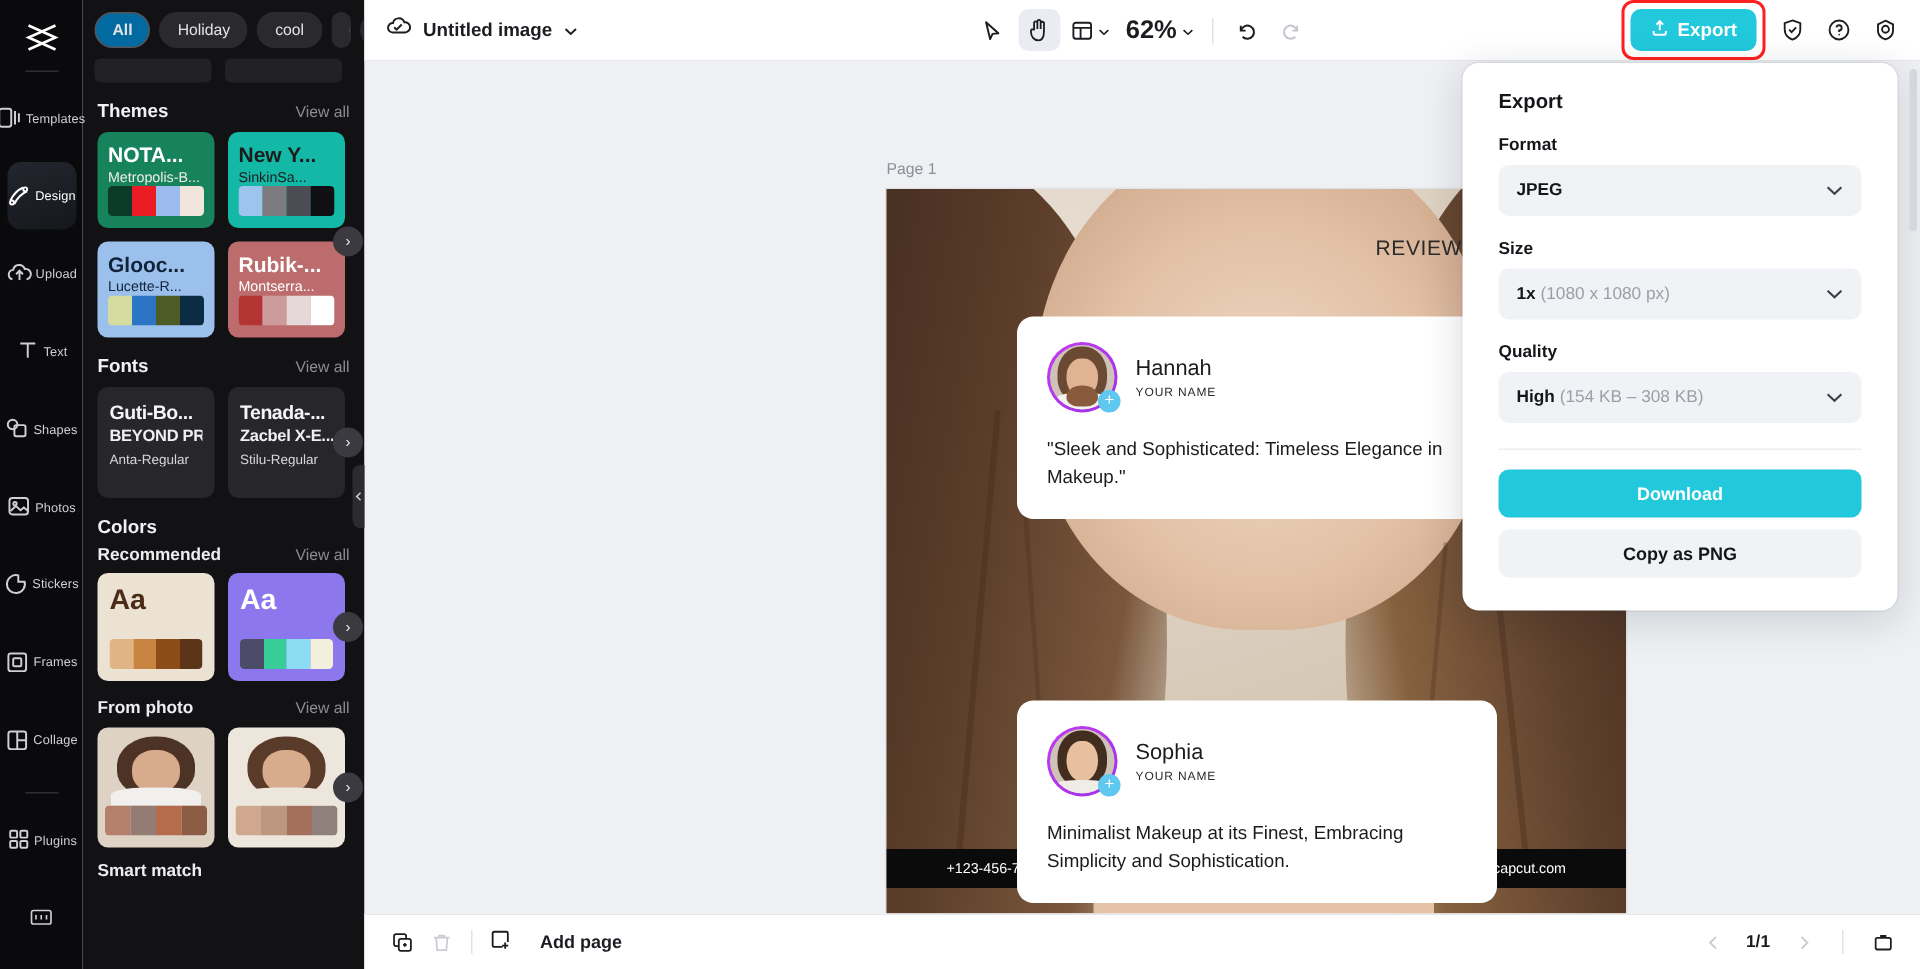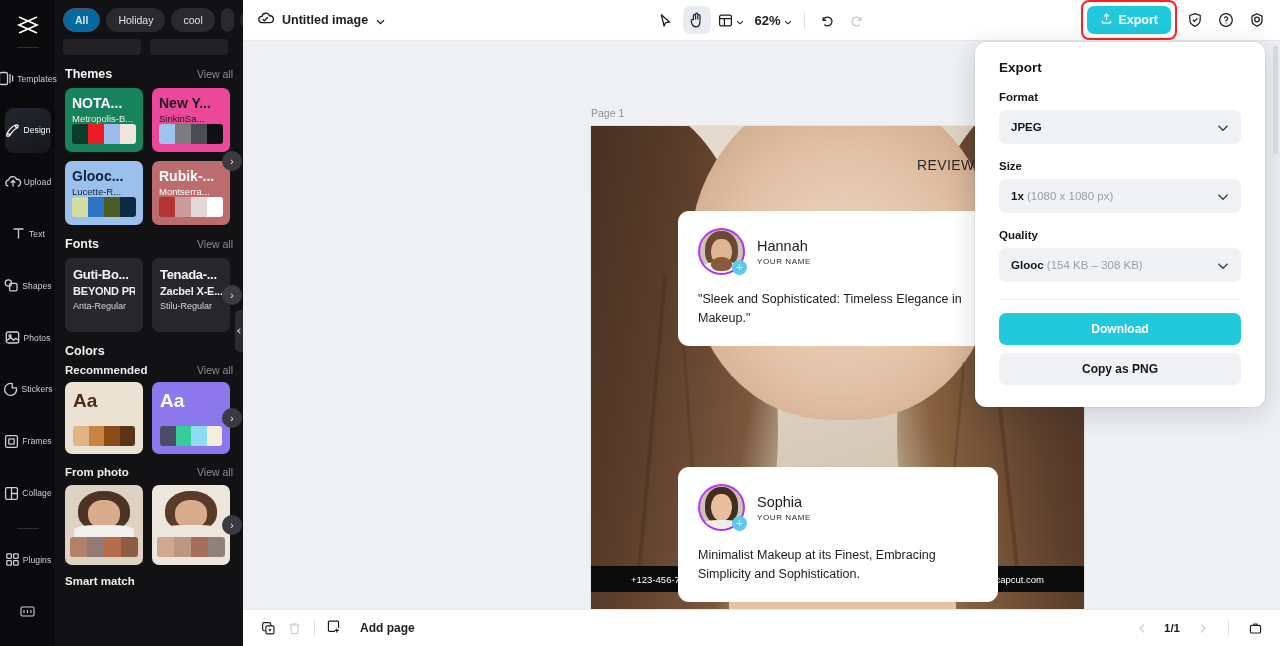--- a/index.html
+++ b/index.html
@@ -106,21 +106,21 @@
   }
   .doc-title { display: flex; align-items: center; gap: 8px; margin-left: 14px; cursor: pointer; }
   .doc-title .nm { font-size: 12.5px; font-weight: 700; color: #1b1d21; }
   .tb-center { position: absolute; left: 50%; transform: translateX(-50%); display: flex; align-items: center; gap: 3px; }
   .tb-btn {
     height: 28px; min-width: 28px; border-radius: 7px; display: flex; align-items: center;
     justify-content: center; cursor: pointer; color: #1b1d21; padding: 0 4px; gap: 3px;
   }
   .tb-btn.on { background: #e9edf2; }
   .tb-btn.dis { color: #c3c6cc; cursor: default; }
-  .zoom-val { font-size: 13px; font-weight: 700; color: #1b1d21; }
+  .zoom-val { font-size: 17px; font-weight: 700; color: #1b1d21; }
   .tb-div { width: 1px; height: 17px; background: #dfe2e6; margin: 0 5px; }
   .tb-right { margin-left: auto; display: flex; align-items: center; gap: 4px; padding-right: 10px; }
   .export-wrap { position: relative; padding: 4px; border: 2px solid #ff2020; border-radius: 8px; }
   .export-btn {
     background: #22c8dc; color: #fff; height: 28px; border-radius: 7px; padding: 0 13px;
     display: flex; align-items: center; gap: 5px; font-size: 12.5px; font-weight: 700; cursor: pointer;
   }
   .icon-btn { width: 27px; height: 27px; border-radius: 7px; display: flex; align-items: center; justify-content: center; cursor: pointer; color: #1b1d21; }
 
   
@@ -358,21 +358,21 @@
       <div class="theme-card" id="tc0" style="background: rgb(23, 131, 92);">
         <div class="tc-t1" style="color: rgb(255, 255, 255);">NOTA...</div>
         <div class="tc-t2" style="color: rgb(240, 236, 228);">Metropolis-B...</div>
         <div class="sw" id="sw0">
             <i style="background: rgb(13, 59, 42);"></i>
             <i style="background: rgb(236, 28, 36);"></i>
             <i style="background: rgb(156, 188, 240);"></i>
             <i style="background: rgb(242, 230, 220);"></i>
           </div>
       </div>
-      <div class="theme-card" id="tc1" style="background: #ec4899;">
+      <div class="theme-card" id="tc1" style="background: #14b8a6;">
         <div class="tc-t1" style="color: rgb(28, 28, 28);">New Y...</div>
         <div class="tc-t2" style="color: rgb(28, 28, 28);">SinkinSa...</div>
         <div class="sw" id="sw1">
             <i style="background: rgb(156, 196, 236);"></i>
             <i style="background: rgb(124, 124, 128);"></i>
             <i style="background: rgb(76, 76, 84);"></i>
             <i style="background: rgb(16, 16, 20);"></i>
           </div>
       </div>
       <div class="arrow-btn" style="top:63px">›</div>
@@ -767,21 +767,21 @@
         <span>
           <svg width="12" height="8" viewBox="0 0 12 8" fill="none" stroke="#3c4149" stroke-width="1.4">
               <path d="M1.4 1.8 6 6.2l4.6-4.4"></path>
             </svg>
         </span>
       </div>
 
       <div class="ep-label">Quality</div>
       <div class="ep-select">
         <span class="ep-sel-txt">
-          <span>Glooc</span>
+          <span>High</span>
           <span class="muted">(154 KB – 308 KB)</span>
         </span>
         <span>
           <svg width="12" height="8" viewBox="0 0 12 8" fill="none" stroke="#3c4149" stroke-width="1.4">
               <path d="M1.4 1.8 6 6.2l4.6-4.4"></path>
             </svg>
         </span>
       </div>
 
       <div class="ep-hr"></div>

